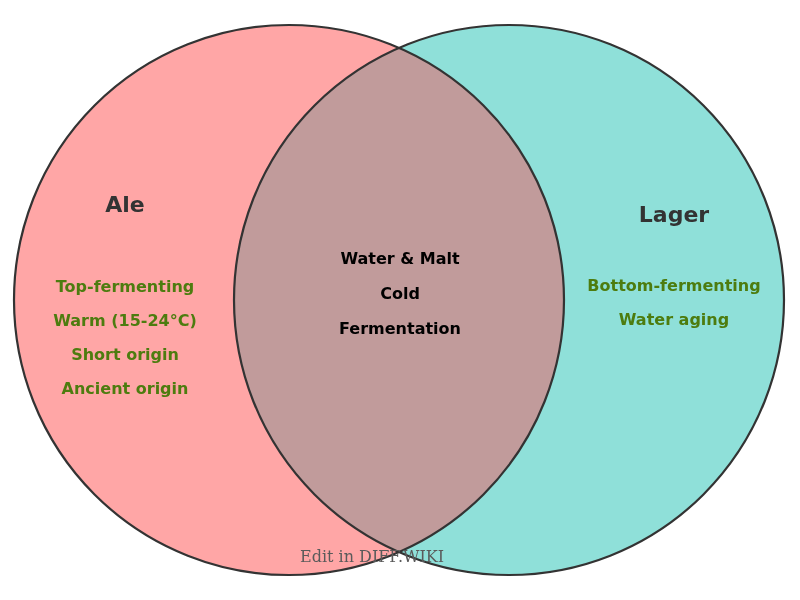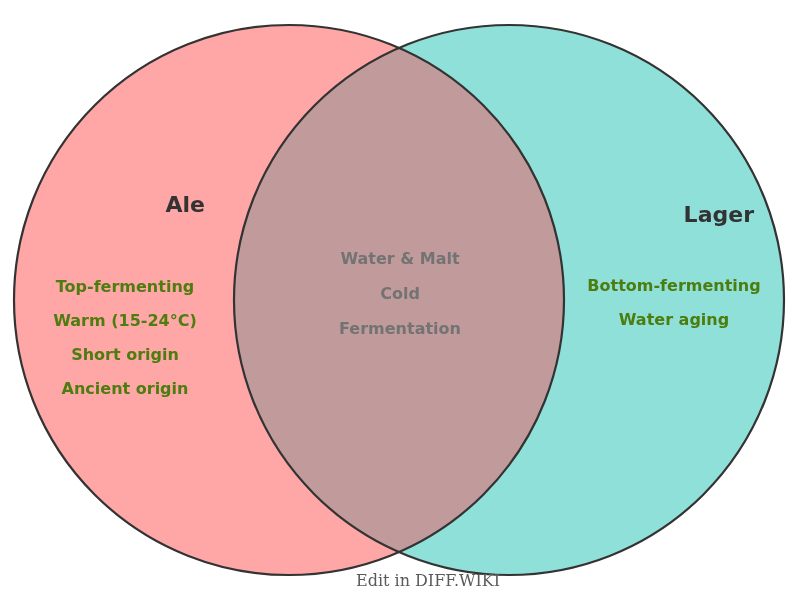--- a/index.html
+++ b/index.html
@@ -9,21 +9,21 @@
     width: 800px;
     height: 600px;
     background: #ffffff;
     overflow: hidden;
     font-family: "DejaVu Sans", sans-serif;
   }
   .stage svg { position: absolute; left: 0; top: 0; }
   .vtitle {
     position: absolute;
     width: 160px;
-    text-align: right;
+    text-align: center;
     font-size: 22px;
     font-weight: bold;
     line-height: 28px;
     color: #333333;
   }
   .title-left  { left: 45px;  top: 191px; }
   .title-right { left: 594px; top: 201px; }
   .items {
     position: absolute;
     width: 240px;
@@ -31,28 +31,28 @@
     font-size: 16px;
     font-weight: bold;
     line-height: 34px;
     color: #4d7c0f;
   }
   .items-left  { left: 5px;   top: 270px; }
   .items-right { left: 554px; top: 269px; }
   .items-center {
     left: 290px; top: 241px; width: 220px;
     line-height: 35px;
-    color: #737373;
+    color: #000000;
   }
   .footer {
     position: absolute;
     left: 300px;
-    top: 571px;
+    top: 547px;
     width: 200px;
-    text-align: right;
+    text-align: left;
     font-family: "DejaVu Serif", serif;
     font-size: 16px;
     line-height: 20px;
     color: #5a5a5a;
     cursor: pointer;
   }
 </style>
 </head>
 <body>
 

